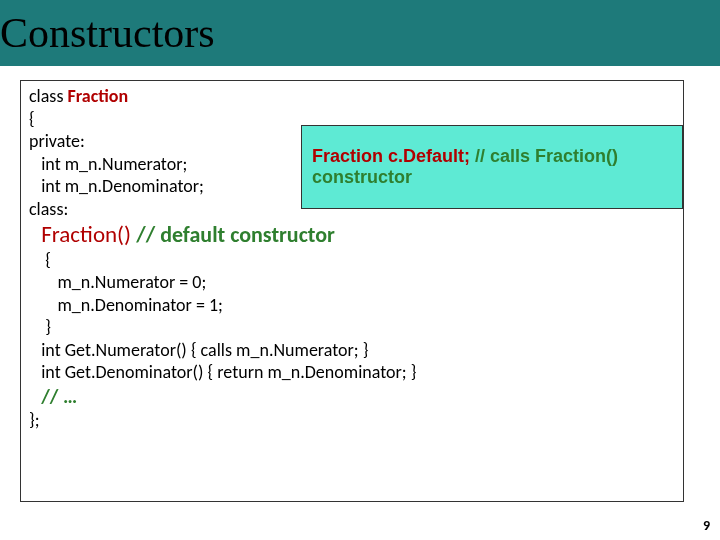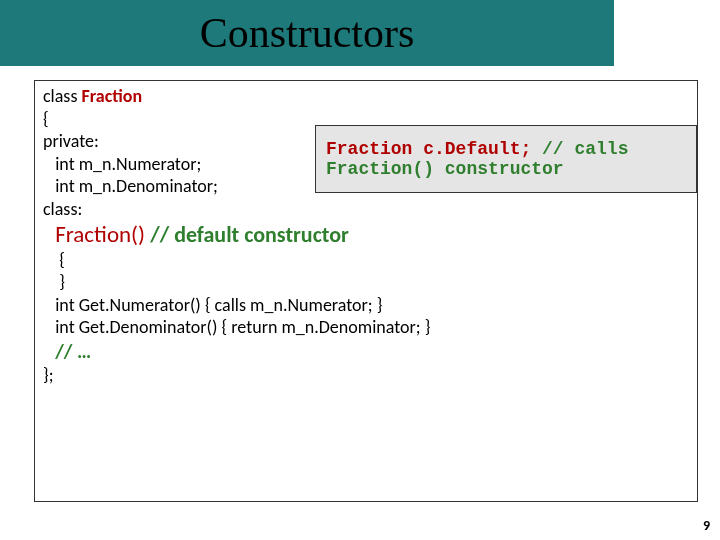--- a/index.html
+++ b/index.html
@@ -1,46 +1,48 @@
 <!DOCTYPE html>
 <html><head>
 <meta charset="utf-8">
 <style>
   html,body{margin:0;padding:0}
   body{width:720px;height:540px;background:#fff;font-family:"Times New Roman",serif;position:relative;overflow:hidden}
-  .title-bar{position:absolute;left:0;top:0;width:614px;height:66px;background:#1e7a7a;display:flex;align-items:center;justify-content:center}
+  .title-bar{position:absolute;left:0;top:0;width:720px;height:66px;background:#1e7a7a;display:flex;align-items:center;}
   .title-text{font-family:"Comic Sans MS","Brush Script MT",cursive;font-size:42px;color:#000;font-weight:500}
-  .code-box{position:absolute;left:34px;top:80px;width:662px;height:420px;border:1.5px solid #333;background:#fff}
+  .code-box{position:absolute;left:20px;top:80px;width:662px;height:420px;border:1.5px solid #333;background:#fff}
   .code{position:absolute;left:8px;top:4px;right:8px;font-family:Calibri,Arial,sans-serif;font-size:18px;line-height:1.25;color:#000}
   .code .line{white-space:pre}
   .kw{color:#b00000;font-weight:700}
   .cm{color:#2f7f2f;font-weight:700}
   .big{font-size:23px;font-weight:400}
   .bigcm{font-size:22px;font-weight:700;color:#2f7f2f}
-  .callout{position:absolute;left:280px;top:44px;border:1.5px solid #333;background:#e5e5e5;padding:13px 10px;font-family:Liberation Mono, monospace;font-size:18px}
+  .callout{position:absolute;left:280px;top:44px;border:1.5px solid #333;background:#5eead4;padding:20px 10px;font-family:Liberation Sans, sans-serif;font-size:18px}
   .pg{position:absolute;right:10px;bottom:6px;font-family:Calibri,Arial,sans-serif;font-size:14px;font-weight:700;color:#000}
 </style>
 </head>
 <body>
 
 <div class="title-bar">
   <div class="title-text">Constructors</div>
 </div>
 
 <div class="code-box">
   <div class="code">
     <div class="line"><span>class </span><span class="kw">Fraction</span></div>
     <div class="line">{</div>
     <div class="line">private:</div>
     <div class="line">   int m_n.Numerator;</div>
     <div class="line">   int m_n.Denominator;</div>
     <div class="line"></div>
     <div class="line">class:</div>
     <div class="line">   <span class="kw big">Fraction() </span><span class="bigcm">// default constructor</span></div>
     <div class="line">    {</div>
+    <div class="line">       m_n.Numerator = 0;</div>
+    <div class="line">       m_n.Denominator = 1;</div>
     <div class="line">    }</div>
     <div class="line"></div>
     <div class="line">   int Get.Numerator() { calls m_n.Numerator; }</div>
     <div class="line">   int Get.Denominator() { return m_n.Denominator; }</div>
     <div class="line">   <span class="cm" style="font-size:20px">// …</span></div>
     <div class="line">};</div>
   </div>
   <div class="callout">
     <span class="kw">Fraction c.Default; </span><span class="cm">// calls Fraction() constructor</span>
   </div>

